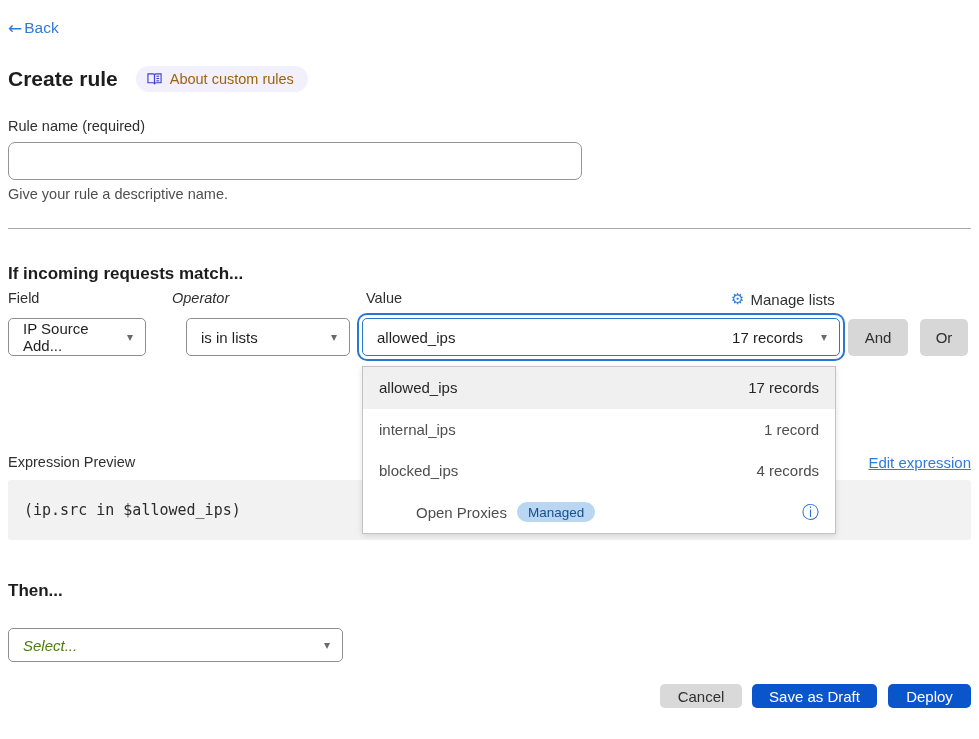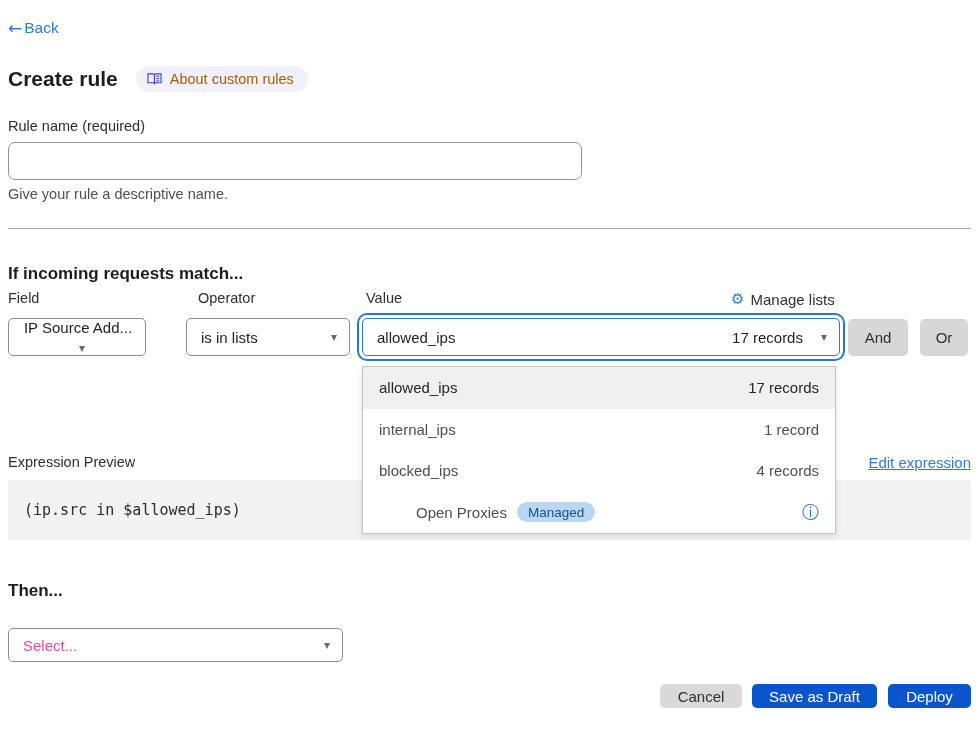--- a/index.html
+++ b/index.html
@@ -21,21 +21,21 @@
 
   .rule-input { position:absolute; left:8px; top:142px; width:574px; height:38px; border:1px solid #949494; border-radius:7px; background:#fff; font-size:15px; padding:0 12px; color:#1f1f1f; }
   .helper { position:absolute; left:8px; top:186px; font-size:14.5px; color:#4f4f4f; }
 
   .divider { position:absolute; left:8px; top:228px; width:963px; height:1px; background:#a8a8a8; }
 
   .section-h { position:absolute; left:8px; font-size:17px; font-weight:700; color:#1d1d1d;margin-top:16px; }
 
   .select { position:absolute; top:318px; height:38px; border:1px solid #8e8e8e; border-radius:5px; background:#fff; display:flex; align-items:center; justify-content:space-between; padding:0 12px 0 14px; font-size:15px; color:#1f1f1f; cursor:pointer; }
   .select .chev { color:#6b6b6b; font-size:12px; margin-left:8px; }
-  .sel-field { left:8px; width:138px;flex-direction:column; }
+  .sel-field { left:8px; width:138px; }
   .sel-operator { left:186px; width:164px; }
   .sel-value { left:362px; width:478px; border:1px solid #2877d1; box-shadow:0 0 0 3px #fff, 0 0 0 5px #2877d1; }
   .sel-value .right { display:flex; align-items:center; gap:10px; }
 
   .gray-btn { position:absolute; top:319px; height:37px; background:#d7d7d7; border:none; border-radius:5px; font-size:15px; color:#2f2f2f; font-family:"Liberation Sans",sans-serif; cursor:pointer; }
   .btn-and { left:848px; width:60px; }
   .btn-or { left:920px; width:48px; }
 
   .manage-lists { position:absolute; left:731px; top:290px; display:flex; align-items:center; gap:6px; font-size:15px; }
   .manage-lists .gear { color:#2e7cd6; font-size:15px; text-decoration:none; }
@@ -46,21 +46,21 @@
   .dd-item .left { display:flex; align-items:center; gap:10px;margin-left:37px; }
   .pill { background:#b9d7f3; color:#174f8e; font-size:13.5px; padding:2.5px 11px; border-radius:12px; }
   .info { color:#2c6fd1; font-size:17px; line-height:1; cursor:pointer; }
 
   .expr-label { position:absolute; left:8px; top:454px; font-size:14.5px; color:#2f2f2f; }
   .edit-expr { position:absolute; right:8px; top:454px; font-size:15px; }
   .expr-block { position:absolute; left:8px; top:480px; width:963px; height:60px; background:#f2f2f2; border-radius:3px; display:flex; align-items:center; }
   .expr-code { font-family:"DejaVu Sans Mono",monospace; font-size:15px; color:#2b2b2b; padding-left:16px; }
 
   .action-select { position:absolute; left:8px; top:628px; width:335px; height:34px; border:1px solid #8e8e8e; border-radius:5px; background:#fff; display:flex; align-items:center; justify-content:space-between; padding:0 12px 0 14px; font-size:15px; cursor:pointer; }
-  .action-select .ph { color:#ec4899; }
+  .action-select .ph { color:#4d7c0f;font-style:italic; }
 
   .footer-btn { position:absolute; top:684px; height:24px; border:none; border-radius:5px; font-size:15px; font-family:"Liberation Sans",sans-serif; cursor:pointer; }
   .btn-cancel { left:660px; width:82px; background:#d9d9d9; color:#2f2f2f; }
   .btn-blue { background:#0b55cc; color:#fff; }
   .btn-save { left:752px; width:125px; }
   .btn-deploy { left:888px; width:83px; }
 </style>
 </head>
 <body>
 
@@ -87,21 +87,21 @@
 
   <label class="field-label" style="left:8px; top:118px;">Rule name (required)</label>
   <input class="rule-input" type="text" value="" style="">
   <div class="helper">Give your rule a descriptive name.</div>
 
   <div class="divider"></div>
 
   <h2 class="section-h" style="top:248px;">If incoming requests match...</h2>
 
   <label class="field-label" style="left:8px; top:290px;">Field</label>
-  <label class="field-label" style="left:198px; top:290px;">Operator</label>
+  <label class="field-label" style="left:172px; top:290px;font-style:italic;">Operator</label>
   <label class="field-label" style="left:366px; top:290px;">Value</label>
 
   <a class="manage-lists">
     <span class="gear glyph">⚙</span>
     <span class="link">Manage lists</span>
   </a>
 
   <div class="select sel-field">
     <span>IP Source Add...</span>
     <span class="chev glyph">▾</span>

